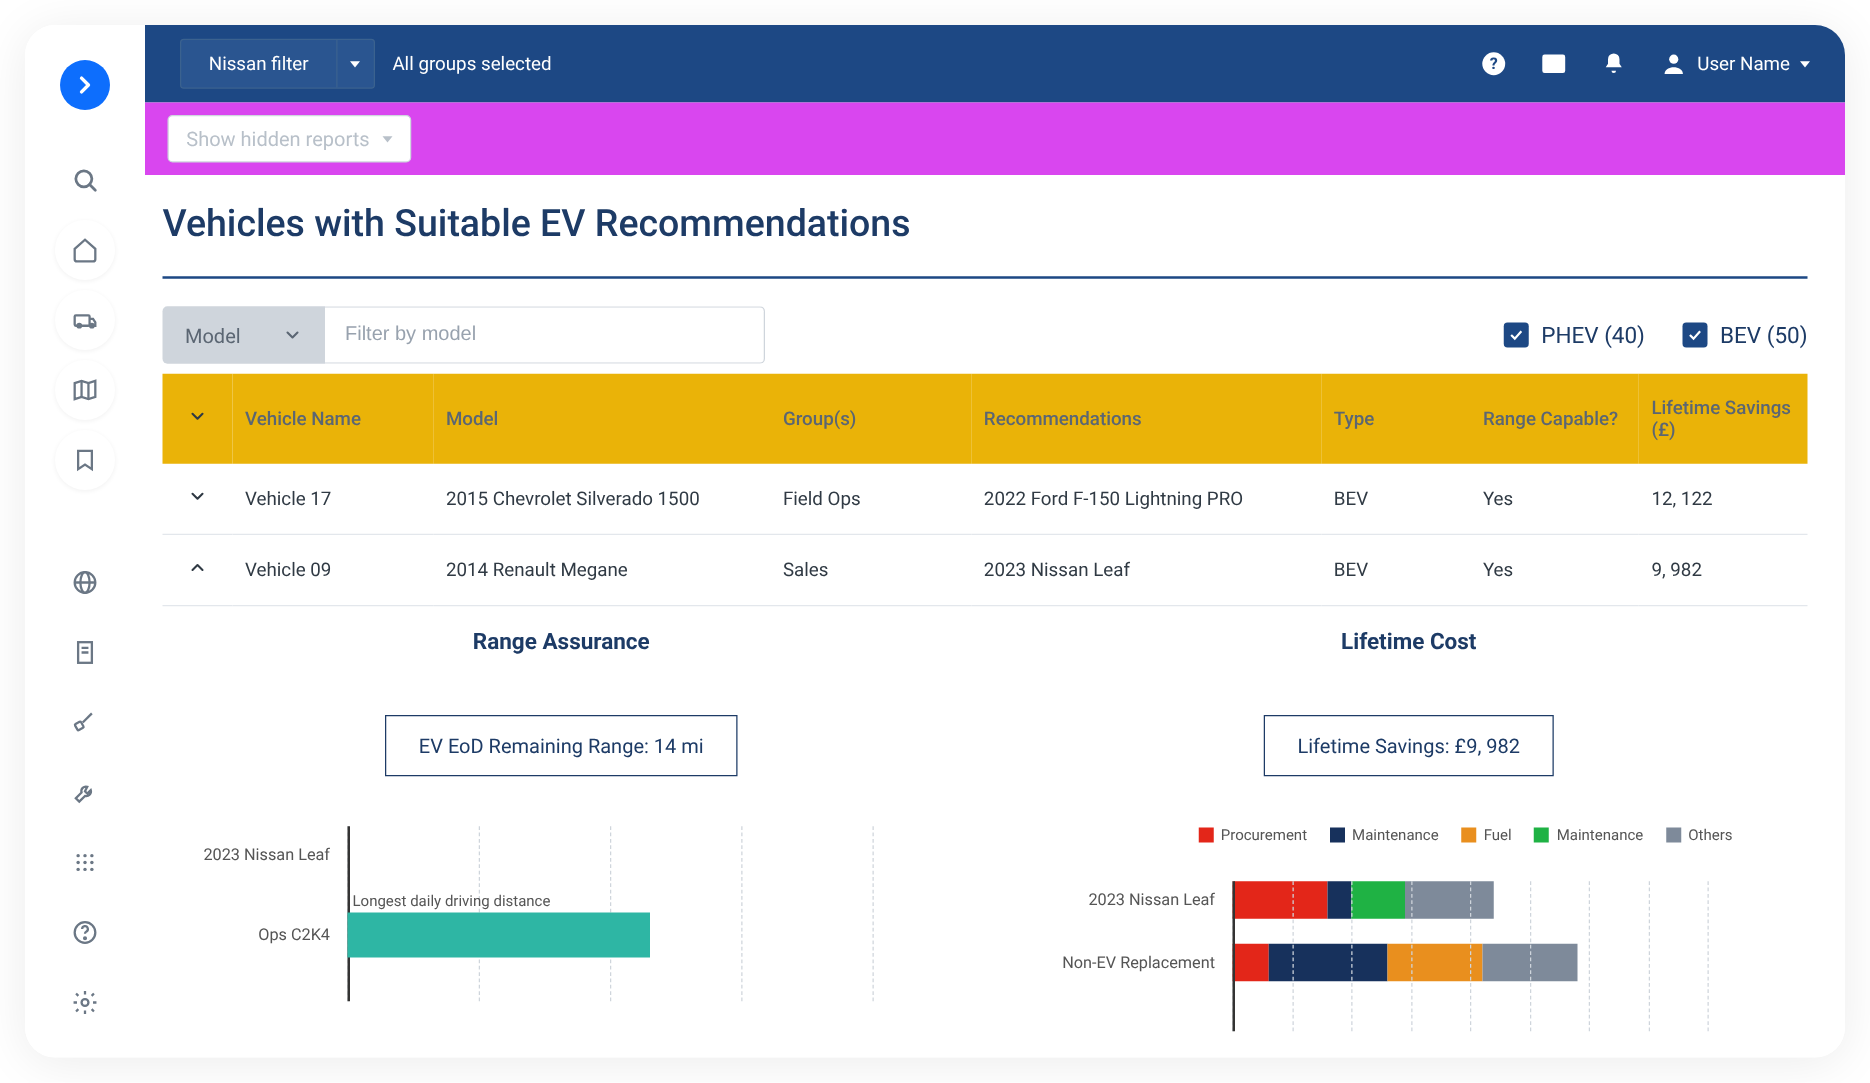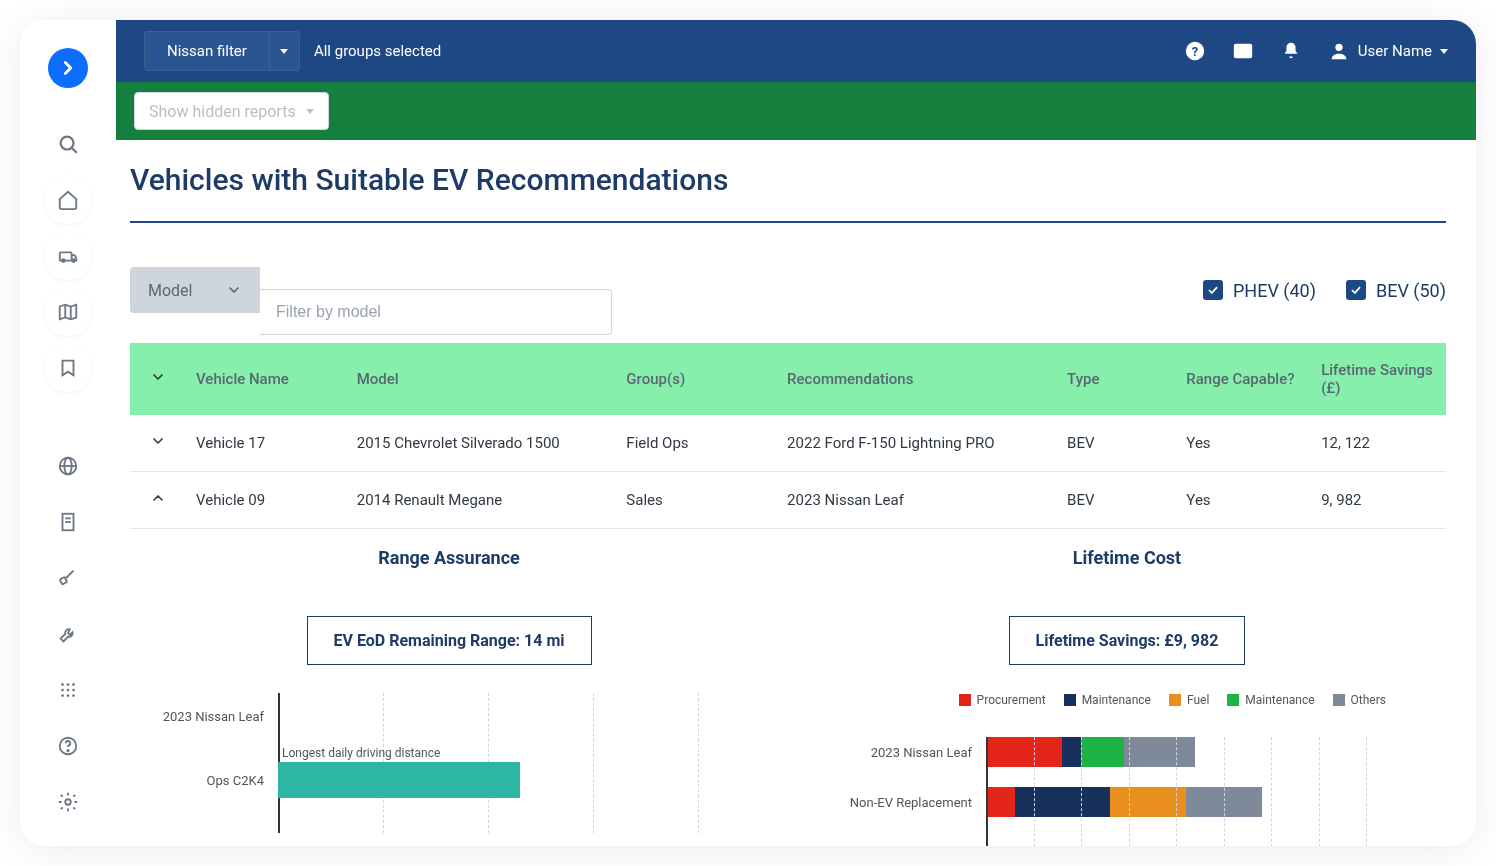--- a/index.html
+++ b/index.html
@@ -88,21 +88,21 @@
     }
     .groups-selected { margin-left: 14px; }
     .header-right { margin-left: auto; display: flex; align-items: center; gap: 26px; }
     .header-right .hicon { cursor: pointer; display:flex; align-items:center; }
     .header-right svg { width: 22px; height: 22px; fill: #fff; }
     .user-drop { display:flex; align-items:center; gap:8px; cursor:pointer; }
     .user-drop .caret-down { border-top-color:#fff; }
 
     
     .sub-header {
-      height: 58px; background: #15803d;
+      height: 58px; background: #d946ef;
       display: flex; align-items: center; padding: 0 18px;
     }
     .hidden-reports {
       height: 38px; display:flex; align-items:center;
       border: 1px solid #cfd6de; border-radius: 4px;
       padding: 0 14px; color:#b8c0c9; gap:10px; cursor:pointer;
       background:#fff;
     }
     .hidden-reports .caret-down { border-top-color:#b8c0c9; }
 
@@ -117,54 +117,54 @@
     }
 
     .filters-row { display:flex; align-items:center; margin-bottom: 8px; }
     .model-dd {
       height: 46px; background:#cfd5dc; display:flex; align-items:center; justify-content:space-between;
       padding: 0 18px; border-radius:4px 0 0 4px; width: 130px; color:#5b6673; cursor:pointer;
     }
     .model-dd svg { width:16px; height:16px; stroke:#5b6673; }
     .model-input {
       height:46px; width: 352px; border:1px solid #cfd5dc; border-left:none;
-      border-radius: 0 4px 4px 0; padding: 0 16px; font-size:16px; color:#333;margin-top:44px;
+      border-radius: 0 4px 4px 0; padding: 0 16px; font-size:16px; color:#333;
     }
     .model-input::placeholder { color:#98a2ae; }
     .checks { margin-left:auto; display:flex; gap:30px; color:#1d3b66; font-size:18px; }
     .chk { display:flex; align-items:center; gap:10px; cursor:pointer; }
     .chk .box {
       width:20px; height:20px; border-radius:3px; background:#1d4884;
       display:flex; align-items:center; justify-content:center;
     }
     .chk .box svg { width:14px; height:14px; stroke:#fff; stroke-width:3; fill:none; }
 
     
     .table { width:100%; border-collapse: collapse; table-layout:fixed; }
-    .table thead tr { background:#86efac; }
+    .table thead tr { background:#eab308; }
     .table th, .table td { text-align:left; padding: 18px 10px; font-size:15px; color:#303a44; }
     .table th { color:#5b6673; font-weight:500; }
     .table th.col-caret, .table td.col-caret { width:54px; text-align:center; }
     .table th.col-name, .table td.col-name { width: 155px; }
     .table th.col-model, .table td.col-model { width: 260px; }
     .table th.col-group, .table td.col-group { width: 155px; }
     .table th.col-rec, .table td.col-rec { width: 270px; }
     .table th.col-type, .table td.col-type { width: 115px; }
     .table th.col-range, .table td.col-range { width: 130px; }
     .table th.col-save, .table td.col-save { width: 130px; }
     .table tbody tr { border-bottom:1px solid #e3e7ec; }
     .row-caret svg { width:16px; height:16px; stroke:#303a44; cursor:pointer; }
 
     
     .detail { display:flex; padding: 18px 0 0; gap:40px; }
     .panel { flex:1; display:flex; flex-direction:column; align-items:center;gap:20px; }
     .panel h4 { font-size:18px; font-weight:700; color:#1d3b66; margin-bottom:28px; }
     .kpi {
-      border:1px solid #1d3b66; padding: 14px 26px; font-size:16px; color:#1d3b66; font-weight:700;
-      margin-bottom: 8px;
+      border:1px solid #1d3b66; padding: 14px 26px; font-size:16px; color:#1d3b66; font-weight:400;
+      margin-bottom: 20px;
     }
     .legend { display:flex; gap:18px; font-size:12px; color:#555; margin-bottom:10px; align-self:flex-end; padding-right:60px; }
     .legend span { display:flex; align-items:center; gap:6px; }
     .sw { width:12px; height:12px; }
 
     
     .range-chart { width:100%; position:relative; }
     .range-chart .axis-line { position:absolute; left:148px; top:0; bottom:0; width:2px; background:#333; }
     .range-chart .grid { position:absolute; top:0; bottom:0; width:0; border-left:1px dashed #cfd5dc; }
     .range-chart .bar-row { display:flex; align-items:center; margin-bottom:22px; position:relative; }

